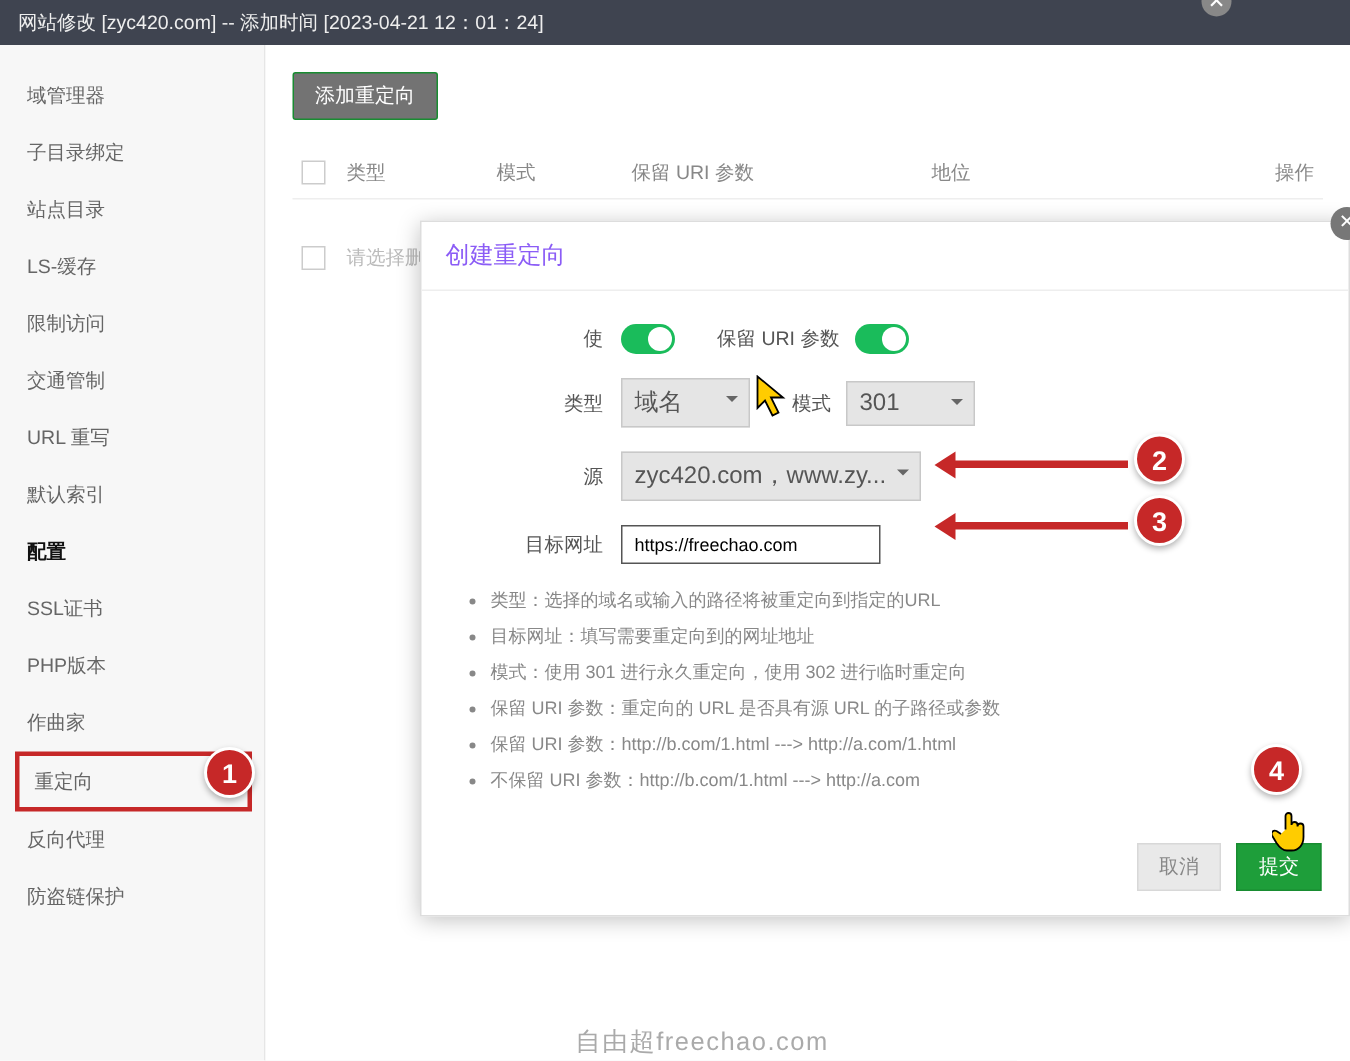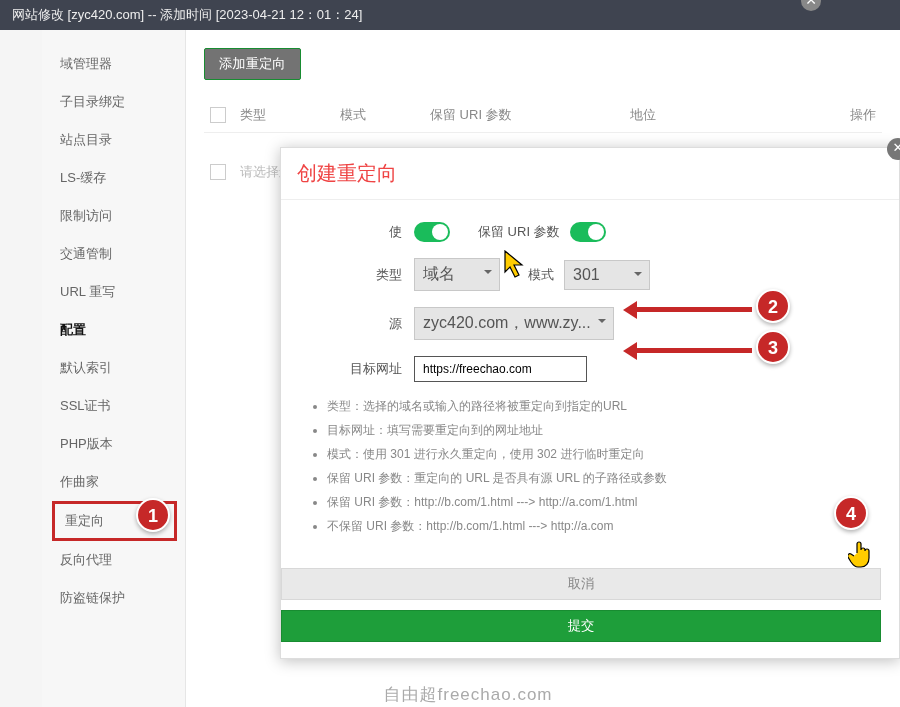--- a/index.html
+++ b/index.html
@@ -33,25 +33,24 @@
     text-align: center;
     line-height: 18px;
     font-size: 14px;
     cursor: pointer;
   }
   .main-wrap {
     display: flex;
     height: calc(100% - 30px);
   }
   .sidebar {
-    width: 144px;
+    width: 177px;
     background: #f7f7f7;
     border-right: 1px solid #e6e6e6;
     padding-top: 15px;
-    margin-left: 42px;
   }
   .side-item {
     padding: 10px 18px;
     color: #666;
     cursor: pointer;
   }
   .side-item.active {
     color: #111;
     font-weight: 600;
   }
@@ -100,22 +99,22 @@
   .modal {
     position: absolute;
     left: 280px; top: 147px;
     width: 620px;
     background: #fff;
     box-shadow: 0 2px 14px rgba(0,0,0,0.25);
     border: 1px solid #ddd;
   }
   .modal-head {
     padding: 12px 16px;
-    font-size: 20px;
-    color: #ef4444;
+    font-size: 16px;
+    color: #8b5cf6;
     border-bottom: 1px solid #eee;
   }
   .modal-close {
     position: absolute;
     right: -10px; top: -10px;
     width: 22px; height: 22px;
     border-radius: 50%;
     background: #777;
     color: #fff;
     text-align: center;
@@ -183,21 +182,20 @@
     margin: 10px 0 0 18px;
     color: #888;
     font-size: 12px;
   }
   .tips li { margin: 7px 0; list-style: disc; }
   .modal-foot {
     display: flex;
     justify-content: flex-end;
     gap: 10px;
     padding: 12px 18px 16px 0;
-    flex-direction: column;
   }
   .btn-grey {
     background: #e9e9e9;
     color: #888;
     border: 1px solid #d8d8d8;
     padding: 6px 14px;
     cursor: pointer;
   }
   .btn-submit {
     background: #1e9e3a;
@@ -267,22 +265,22 @@
 
 <div class="main-wrap">
   <div class="sidebar">
     <div class="side-item">域管理器</div>
     <div class="side-item">子目录绑定</div>
     <div class="side-item">站点目录</div>
     <div class="side-item">LS-缓存</div>
     <div class="side-item">限制访问</div>
     <div class="side-item">交通管制</div>
     <div class="side-item">URL 重写</div>
+    <div class="side-item">默认索引</div>
     <div class="side-item active">配置</div>
-    <div class="side-item">默认索引</div>
     <div class="side-item">SSL证书</div>
     <div class="side-item">PHP版本</div>
     <div class="side-item">作曲家</div>
     <div class="side-item boxed">重定向</div>
     <div class="side-item">反向代理</div>
     <div class="side-item">防盗链保护</div>
   </div>
 
   <div class="content">
     <button class="btn-green">添加重定向</button>

